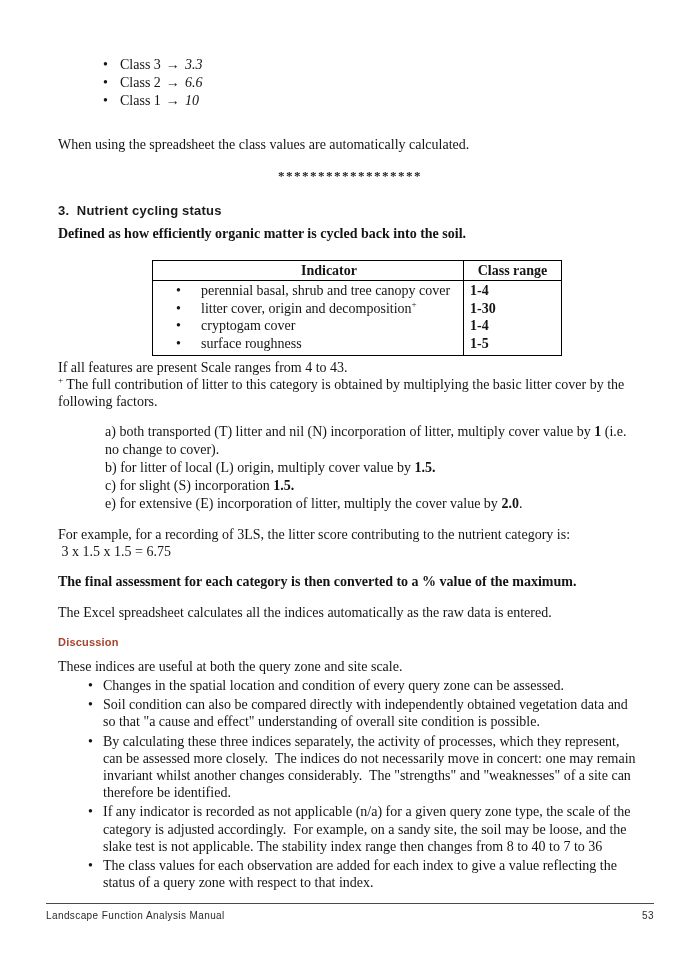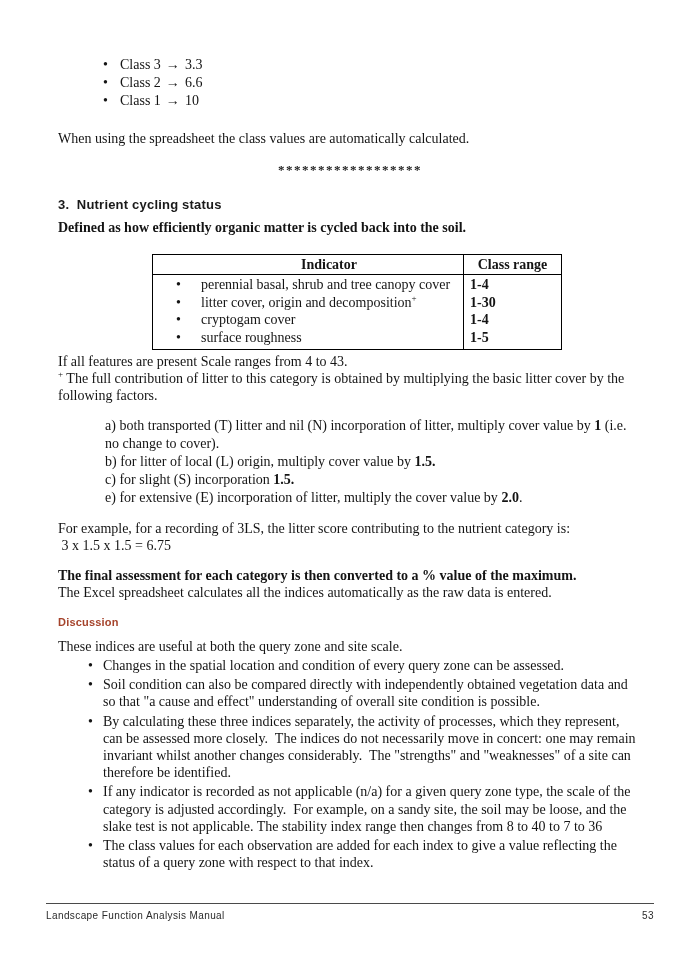--- a/index.html
+++ b/index.html
@@ -10,23 +10,23 @@
     font-family:"Liberation Serif", serif; font-size:14px; line-height:17px; color:#141414;
   }
   .content { position:absolute; left:58px; right:58px; top:0; }
   .pre { white-space:pre-wrap; }
 
   
   .class-list { margin-top:56px; }
   .class-row { position:relative; padding-left:62px; height:18px; }
   .class-row .bullet { position:absolute; left:45px; top:0; }
   .class-row .arrow { margin-left:5px; }
-  .class-row .cval { position:absolute; left:127px; top:0; }
+  .class-row .cval { position:absolute; left:127px; top:0;font-style:italic; }
 
-  .para-spreadsheet { margin-top:20px; }
+  .para-spreadsheet { margin-top:26px; }
   .separator { margin-top:14px; text-align:center; letter-spacing:1.5px; font-weight:bold; font-size:13px; color:#222; }
 
   .section-heading {
     margin-top:18px; font-family:"Liberation Sans", sans-serif;
     font-size:13px; font-weight:bold; color:#1a1a1a; letter-spacing:0.2px;
   }
   .defined { margin-top:6px; font-weight:bold; }
 
   
   .itable-wrap { margin-top:18px; margin-left:94px; }
@@ -39,21 +39,21 @@
   .trow { position:relative; padding-left:48px; line-height:17.5px; }
   .trow .tbullet { position:absolute; left:23px; top:0; }
   .range-col div { padding-left:6px; font-weight:bold; line-height:17.5px; }
 
   .scale-note { margin-top:3px; }
   .footnote { margin-top:0; }
 
   .factors { margin-top:13px; margin-left:47px; line-height:18px; }
   .example { margin-top:13px; }
   .final-bold { margin-top:13px; font-weight:bold; }
-  .excel-note { }
+  .excel-note { margin-top:14px; }
 
   .discussion-title {
     margin-top:13px; font-family:"Liberation Sans", sans-serif;
     font-size:11px; font-weight:bold; letter-spacing:0.2px;
   }
   .discussion-intro { margin-top:7px; }
   .dbullets { list-style:none; margin-top:1px; }
   .dbullets li { position:relative; padding-left:45px; margin-top:2px; line-height:17.2px; }
   .dbullets li .bullet { position:absolute; left:30px; top:0; }
 

